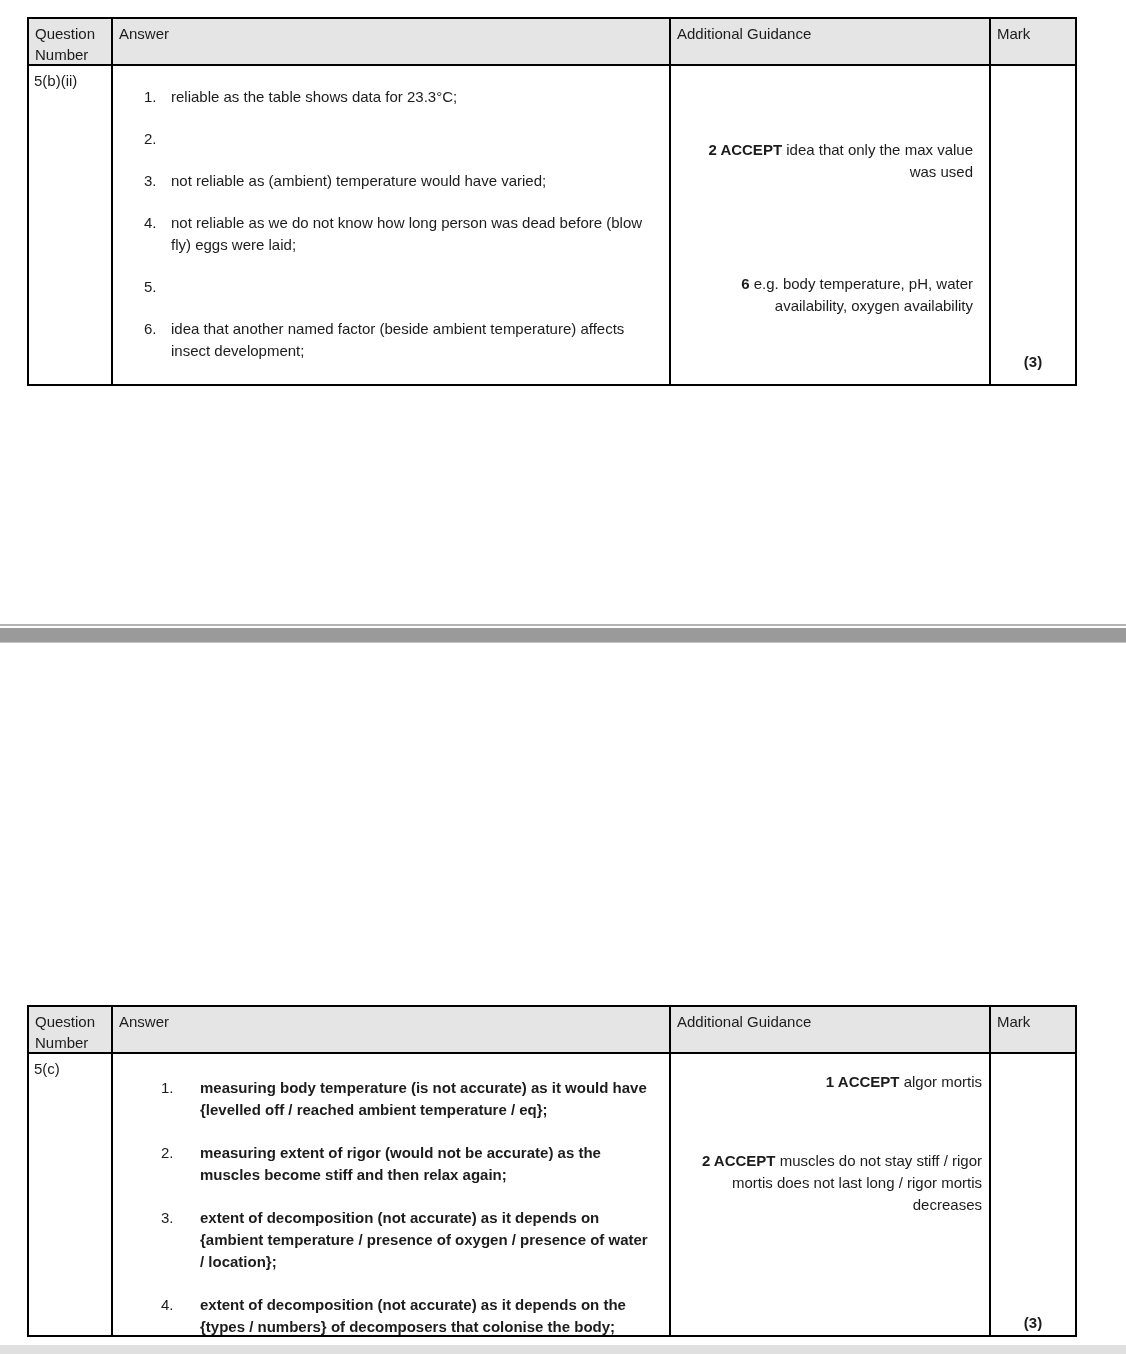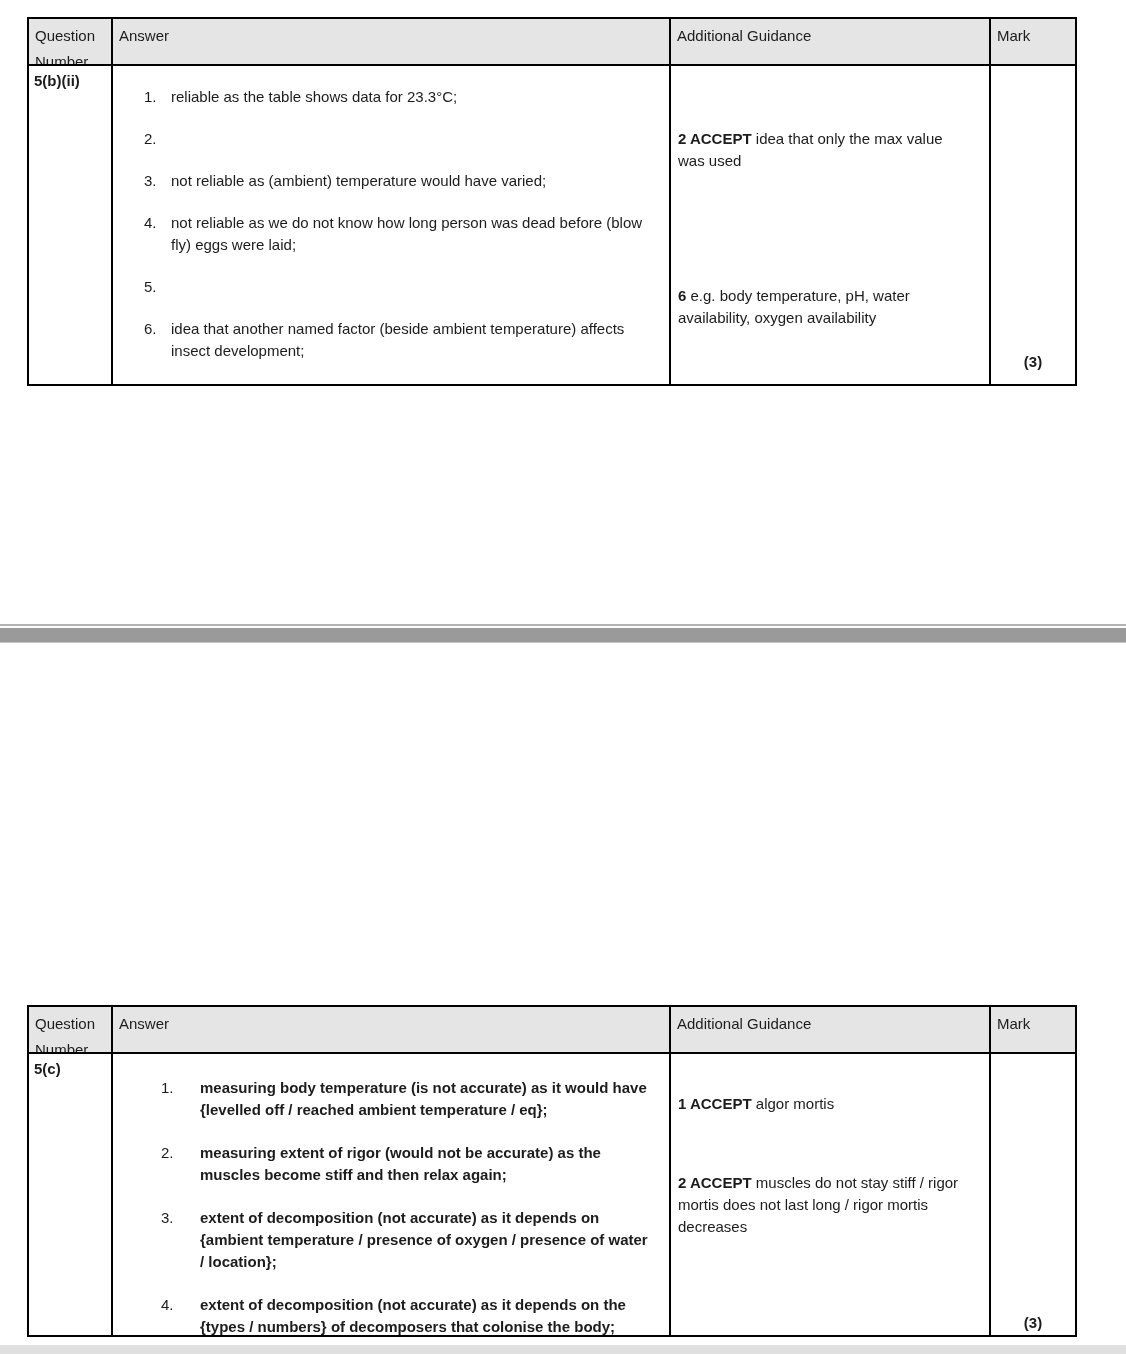--- a/index.html
+++ b/index.html
@@ -28,50 +28,50 @@
     gap:2px;
     background:#000000;
     border:2px solid #000000;
   }
   .t1 { top:17px;   grid-template-rows:45px 318px; }
   .t2 { top:1005px; grid-template-rows:45px 281px; }
 
   .hcell {
     background:#e5e5e5;
     padding:4px 6px 2px 6px;
-    line-height:26px;
+    line-height:21px;
     overflow:hidden;
   }
   .bcell {
     background:#ffffff;
     overflow:hidden;
   }
   .qnum-cell {
     padding:4px 0 0 5px;
-    font-weight:bold;
+    font-weight:normal;
   }
 
   
   .anslist { padding-right:6px; }
   .t1 .anslist { padding-top:20px;  padding-left:31px; }
   .t2 .anslist { padding-top:23px;  padding-left:48px; }
   .ans-item { display:flex; }
   .t1 .ans-item { margin-bottom:20px; }
   .t2 .ans-item { margin-bottom:21px; }
   .ans-num { flex:0 0 27px; }
   .t2 .ans-num { flex:0 0 39px; }
   .ans-text { max-width:492px; }
   .t2 .ans-text { max-width:455px;font-weight:bold; }
 
   
-  .gcell { padding:0 7px; }
+  .gcell { padding:11px 7px;text-align:right; }
   .gblock b { font-weight:bold; }
   .g1a { margin-top:62px;  max-width:295px; }
-  .g1b { margin-top:113px; max-width:295px; }
-  .g2a { margin-top:39px; }
+  .g1b { margin-top:90px; max-width:295px; }
+  .g2a { margin-top:6px; }
   .g2b { margin-top:57px;  max-width:306px; }
 
   
   .mark-cell { text-align:center; }
   .mark { font-weight:bold; }
   .t1 .mark { margin-top:285px; }
   .t2 .mark { margin-top:258px; }
 
   
   .divider { position:absolute; left:0; right:0; top:624px; }

